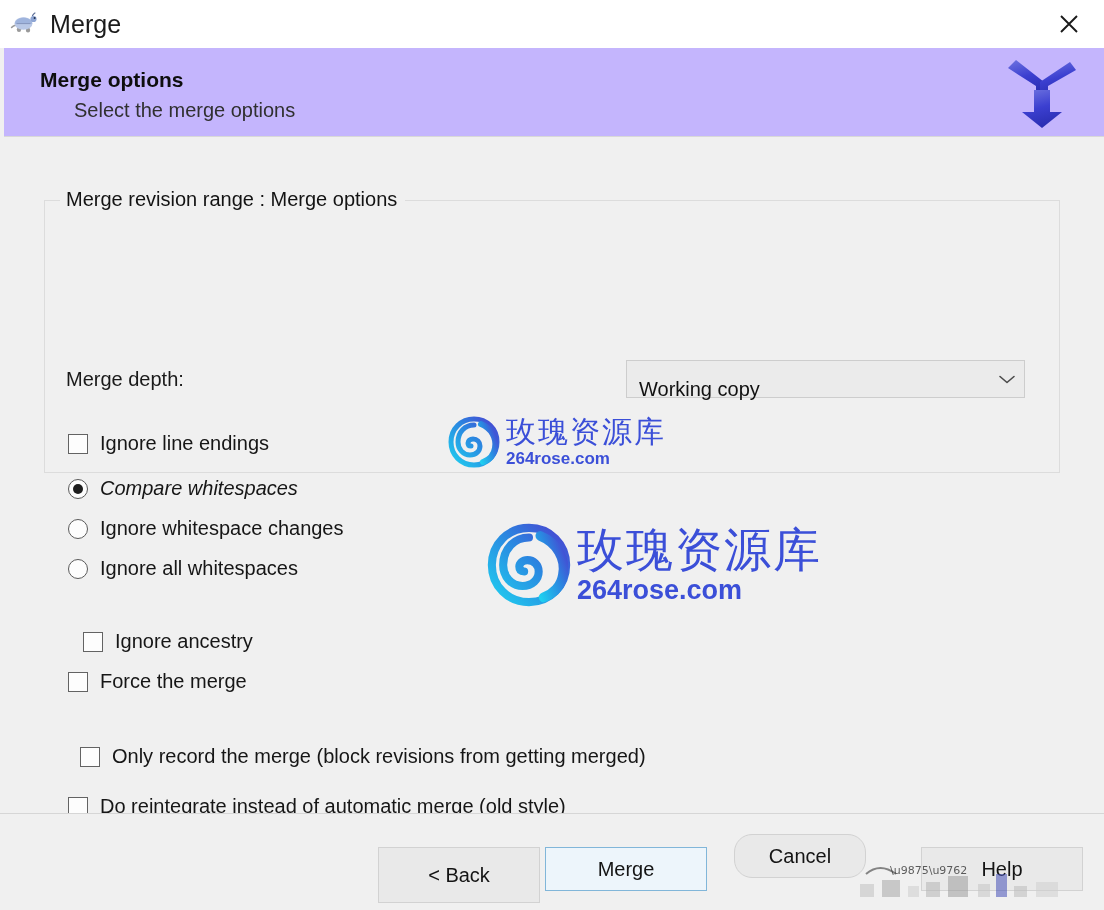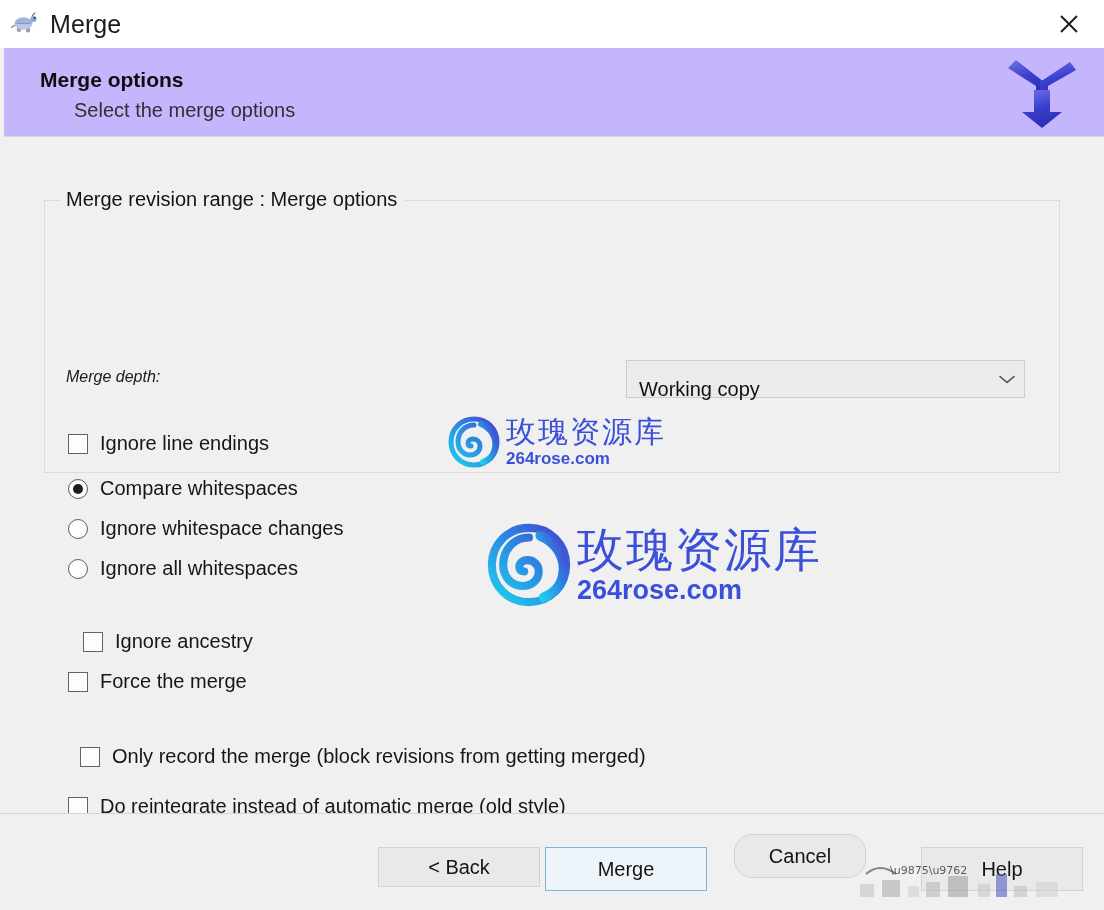--- a/index.html
+++ b/index.html
@@ -115,23 +115,22 @@
     padding: 0 8px 0 6px;
     font-size: 20px;
     color: #131313;
     white-space: nowrap;
   }
 
   .label-depth {
     position: absolute;
     left: 66px;
     top: 230px;
-    font-size: 16px;
+    font-size: 20px;
     color: #1a1a1a;
-    font-style: italic;
   }
 
   
   .combobox {
     position: absolute;
     left: 626px;
     top: 222px;
     width: 399px;
     height: 38px;
     background: #ebebeb;
@@ -225,21 +224,21 @@
   .footer {
     position: absolute;
     left: 0;
     top: 813px;
     width: 1104px;
     height: 97px;
     background: #f0f0f0;
     border-top: 1px solid #d6d6d6;
     box-sizing: border-box;
   }
-  .btn-back   { position: absolute; left: 378px; top: 33px; width: 162px; height: 40px; }
+  .btn-back   { position: absolute; left: 378px; top: 33px; width: 162px; height: 56px; }
   .btn-merge  { position: absolute; left: 545px; top: 33px; width: 162px; height: 44px;
                 background: #edf5fb; border: 1px solid #81b6d9; }
   .btn-cancel { position: absolute; left: 734px; top: 20px; width: 132px; height: 44px; border-radius: 18px; }
   .btn-help   { position: absolute; left: 921px; top: 33px; width: 162px; height: 44px; }
 
   
   .wm {
     position: absolute;
     display: flex;
     align-items: center;
@@ -326,21 +325,21 @@
       <svg viewBox="0 0 18 12" width="18" height="12">
         <path d="M2 3.5 L9 9.5 L16 3.5" stroke="#4a4a4a" stroke-width="1.6" fill="none" stroke-linecap="round" stroke-linejoin="round"></path>
       </svg>
     </div>
   </div>
 
   <div class="opt" style="left:68px; top:294px;">
     <span class="checkbox"></span>
     <span class="opt-label">Ignore line endings</span>
   </div>
-  <div class="opt" style="left:68px; top:339px;">
+  <div class="opt" style="left:68px; top:339px;font-style:italic;">
     <span class="radio checked"></span>
     <span class="opt-label">Compare whitespaces</span>
   </div>
   <div class="opt" style="left:68px; top:379px;">
     <span class="radio"></span>
     <span class="opt-label">Ignore whitespace changes</span>
   </div>
   <div class="opt" style="left:68px; top:419px;">
     <span class="radio"></span>
     <span class="opt-label">Ignore all whitespaces</span>

